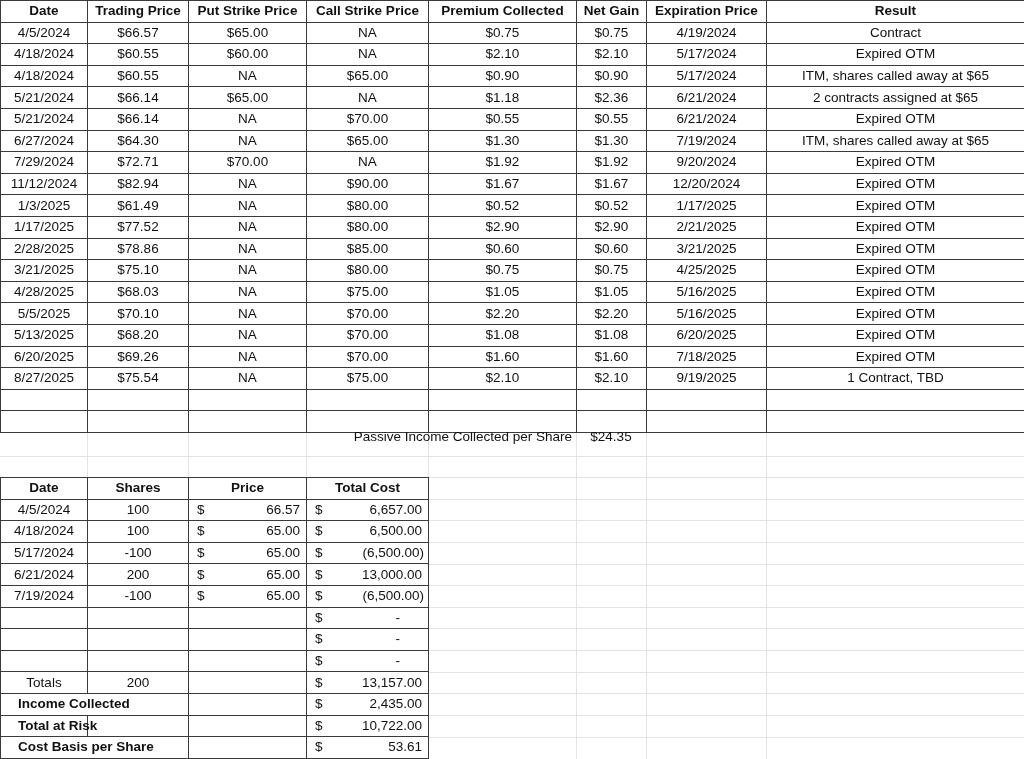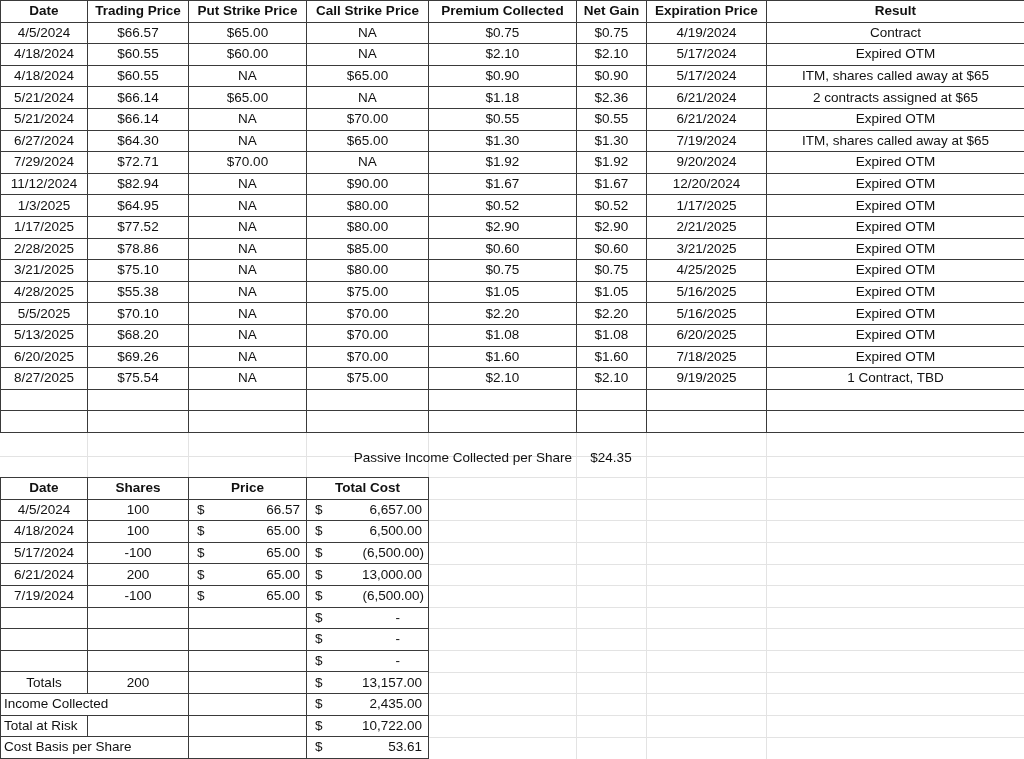--- a/index.html
+++ b/index.html
@@ -12,34 +12,34 @@
   .bggrid .v { position: absolute; top: 0; height: 759px; width: 1px; background: #e3e3e3; }
 
   table { position: absolute; border-collapse: collapse; table-layout: fixed; background: #fff; }
   td, th { height: 21.6px; padding: 0 4px; white-space: nowrap; overflow: hidden; line-height: 20px; }
   th { font-weight: bold; }
 
   #options-table { left: 0; top: 0; width: 1024px; }
   #options-table td, #options-table th { border: 1px solid #3a3a3a; text-align: center; }
   #options-table tr.blank td { height: 21.6px; }
 
-  .passive-row { position: absolute; top: 447px; height: 22px; line-height: 22px; }
+  .passive-row { position: absolute; top: 426px; height: 22px; line-height: 22px; }
   #passive-label { left: 306px; width: 270px; text-align: right; padding-right: 4px; }
   #passive-value { left: 576px; width: 70px; text-align: center; }
 
   #cost-table { left: 0; top: 477px; width: 428px; }
   #cost-table td, #cost-table th { border: 1px solid #3a3a3a; }
   #cost-table th { text-align: center; }
   .c { text-align: center; }
   .money { display: flex; justify-content: space-between; padding: 0 2px 0 4px; }
   .money .cur { text-align: left; }
   .money .amt { text-align: center; margin-left: 39px; }
   .neg .amt { margin-right: -2px; }
   .lbl { text-align: left; padding-left: 4px; }
-  td.pl0 { padding-left: 3px; }
+  td.pl0 { padding-left: 17px; font-weight: bold; }
 </style>
 </head>
 <body>
 
 <div class="bggrid">
   <div class="v" style="left:87px"></div>
   <div class="v" style="left:188px"></div>
   <div class="v" style="left:306px"></div>
   <div class="v" style="left:428px"></div>
   <div class="v" style="left:576px"></div>
@@ -160,21 +160,21 @@
         <td>$82.94</td>
         <td>NA</td>
         <td>$90.00</td>
         <td>$1.67</td>
         <td>$1.67</td>
         <td>12/20/2024</td>
         <td>Expired OTM</td>
       </tr>
       <tr>
         <td>1/3/2025</td>
-        <td>$64.95</td>
+        <td>$61.49</td>
         <td>NA</td>
         <td>$80.00</td>
         <td>$0.52</td>
         <td>$0.52</td>
         <td>1/17/2025</td>
         <td>Expired OTM</td>
       </tr>
       <tr>
         <td>1/17/2025</td>
         <td>$77.52</td>
@@ -200,21 +200,21 @@
         <td>$75.10</td>
         <td>NA</td>
         <td>$80.00</td>
         <td>$0.75</td>
         <td>$0.75</td>
         <td>4/25/2025</td>
         <td>Expired OTM</td>
       </tr>
       <tr>
         <td>4/28/2025</td>
-        <td>$55.38</td>
+        <td>$68.03</td>
         <td>NA</td>
         <td>$75.00</td>
         <td>$1.05</td>
         <td>$1.05</td>
         <td>5/16/2025</td>
         <td>Expired OTM</td>
       </tr>
       <tr>
         <td>5/5/2025</td>
         <td>$70.10</td>

